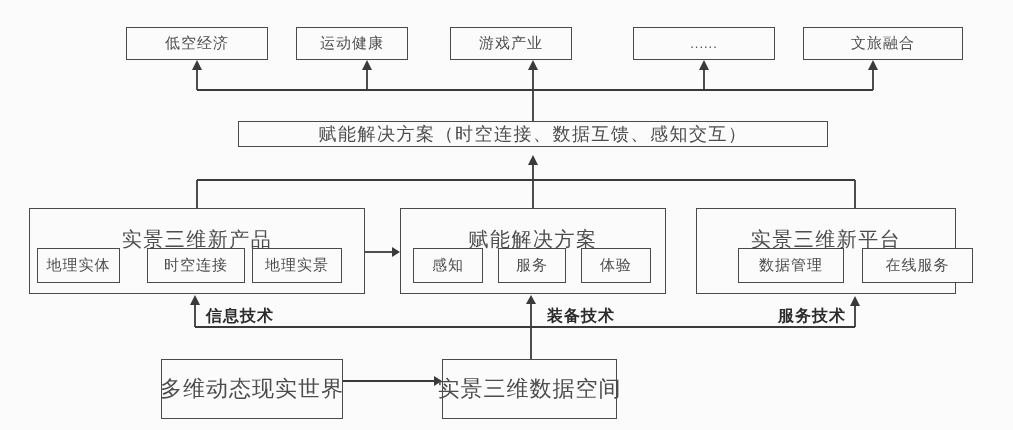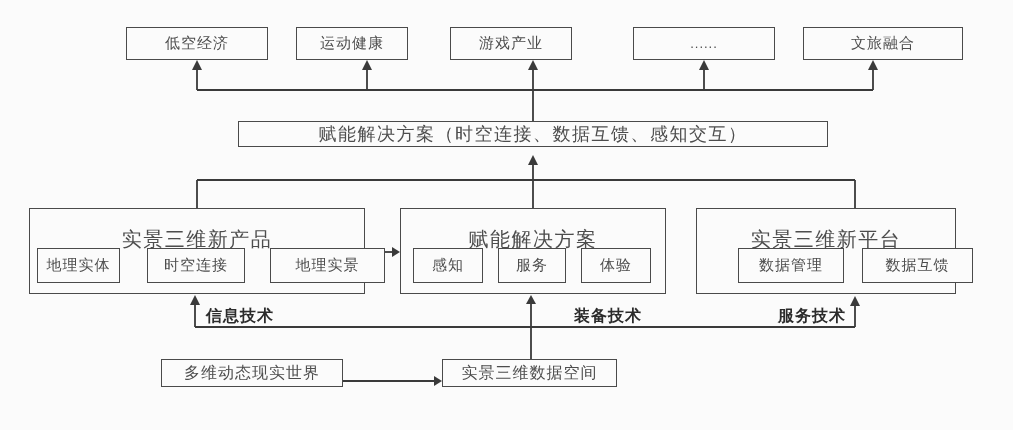--- a/index.html
+++ b/index.html
@@ -64,21 +64,21 @@
     position: absolute;
     top: 307px;
     height: 18px;
     line-height: 18px;
     font-size: 16px;
     font-weight: bold;
     letter-spacing: 1px;
     color: var(--label-text);
     white-space: nowrap;
   }
-  .bottom-box { top: 359px; height: 28px; font-size: 16px; letter-spacing: 1px; }
+  .bottom-box { top: 359px; height: 60px; font-size: 22px; letter-spacing: 1px; }
 </style>
 </head>
 <body>
 
 <div class="canvas">
 
   <svg class="connector-layer" viewBox="0 0 1013 430">
 
     <g>
       <path class="line" d="M533 121 V90 M197 90 H873 M197 90 V69 M367 90 V69 M533 90 V69 M704 90 V69 M873 90 V69"></path>
@@ -118,35 +118,35 @@
   <div class="box top-box ellipsis-box" style="left:633px;width:142px">......</div>
   <div class="box top-box" style="left:803px;width:160px">文旅融合</div>
 
   <div class="box solution-box">赋能解决方案（时空连接、数据互馈、感知交互）</div>
 
   <div class="box group-box" style="left:29px;width:336px">
     <span class="group-title">实景三维新产品</span>
   </div>
   <div class="box sub-box" style="left:37px;width:83px">地理实体</div>
   <div class="box sub-box" style="left:147px;width:98px">时空连接</div>
-  <div class="box sub-box" style="left:270px;width:115px">地理实景</div>
+  <div class="box sub-box" style="left:252px;width:90px">地理实景</div>
 
   <div class="box group-box" style="left:400px;width:266px">
     <span class="group-title">赋能解决方案</span>
   </div>
   <div class="box sub-box" style="left:413px;width:70px">感知</div>
   <div class="box sub-box" style="left:498px;width:68px">服务</div>
   <div class="box sub-box" style="left:581px;width:70px">体验</div>
 
   <div class="box group-box" style="left:696px;width:260px">
     <span class="group-title">实景三维新平台</span>
   </div>
   <div class="box sub-box" style="left:738px;width:106px">数据管理</div>
-  <div class="box sub-box" style="left:862px;width:111px">数据互馈</div>
+  <div class="box sub-box" style="left:862px;width:111px">在线服务</div>
 
   <span class="tech-label" style="left:206px">信息技术</span>
-  <span class="tech-label" style="left:574px">装备技术</span>
+  <span class="tech-label" style="left:547px">装备技术</span>
   <span class="tech-label" style="left:778px">服务技术</span>
 
   <div class="box bottom-box" style="left:161px;width:182px">多维动态现实世界</div>
   <div class="box bottom-box" style="left:442px;width:175px">实景三维数据空间</div>
 
 </div>
 
 </body></html>

